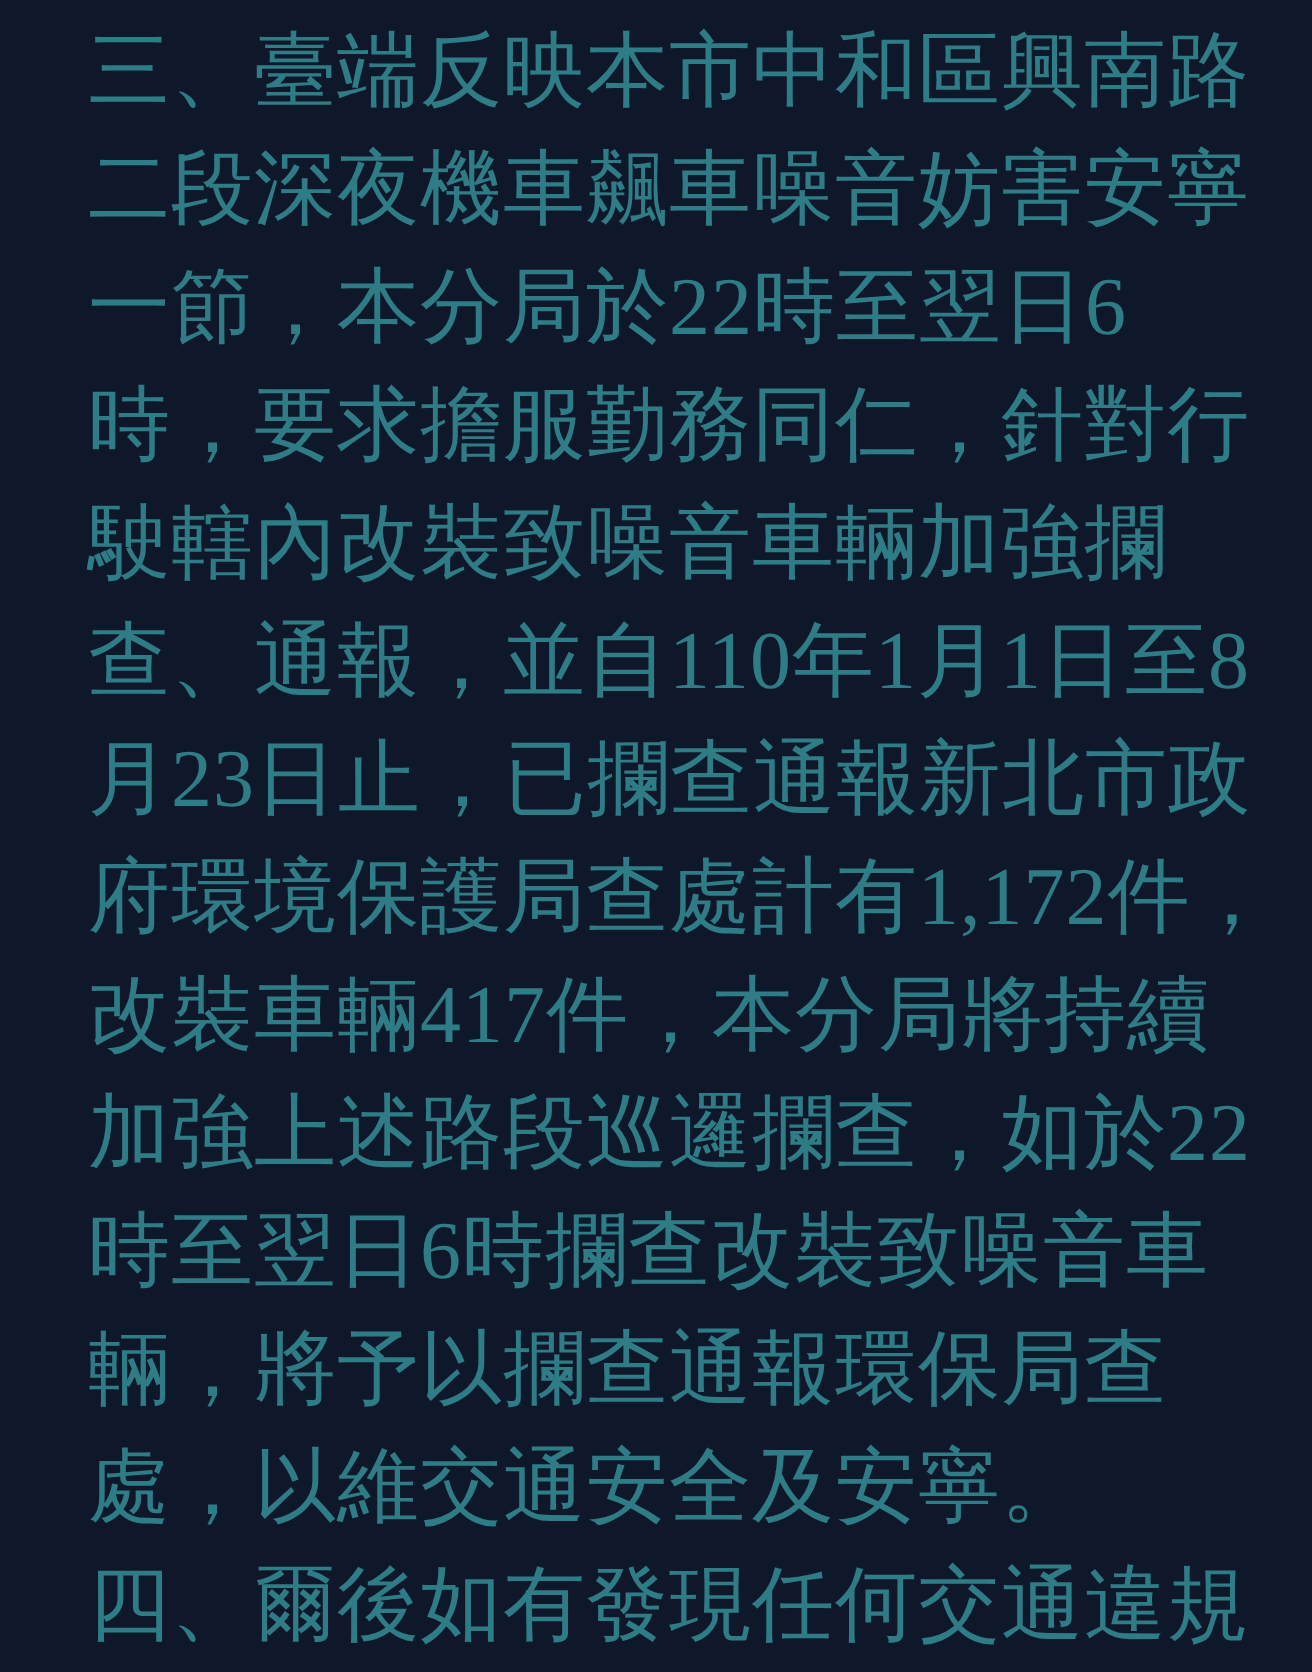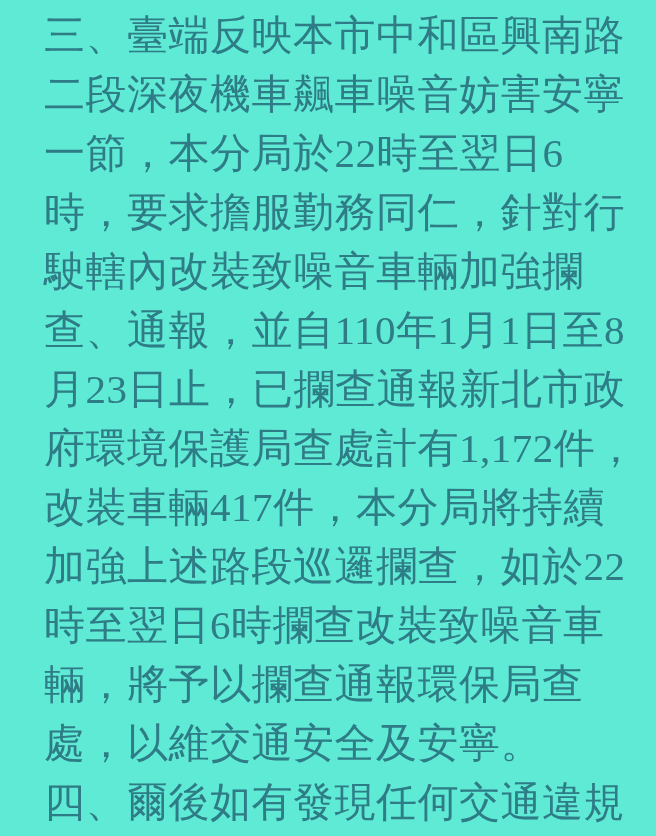--- a/index.html
+++ b/index.html
@@ -10,21 +10,21 @@
     width: 656px;
     height: 836px;
     background: #ffffff;
     font-family: "Liberation Sans", sans-serif;
     overflow: hidden;
   }
   .page {
     position: relative;
     width: 656px;
     height: 836px;
-    background: #5eead4;
+    background: #0f172a;
     box-sizing: border-box;
     padding: 0;
   }
   .text-body {
     position: absolute;
     left: 0;
     top: 0;
     width: 656px;
     padding: 6px 18px 0 44px;
     box-sizing: border-box;

